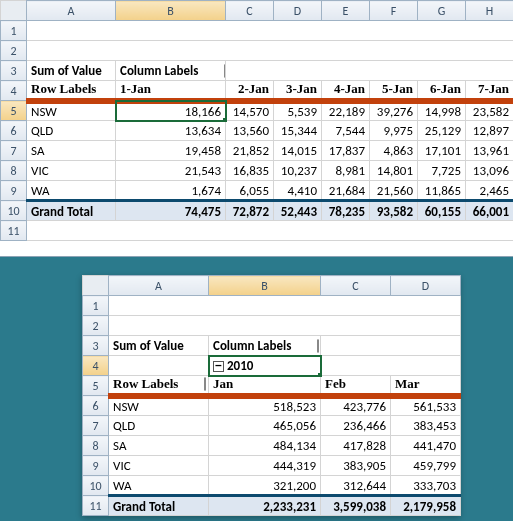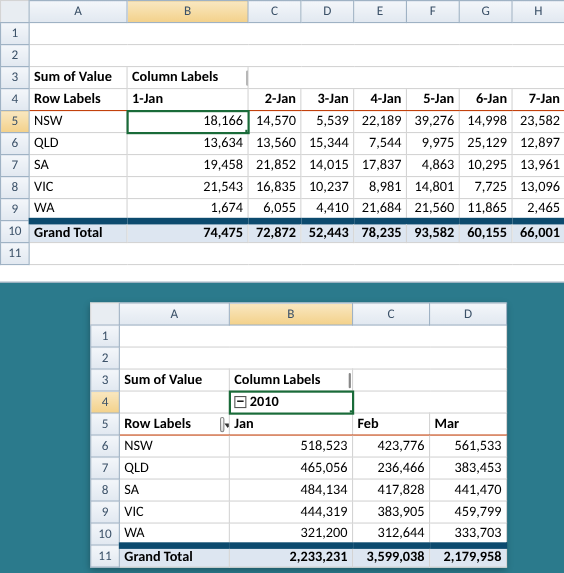--- a/index.html
+++ b/index.html
@@ -74,21 +74,21 @@
   }
   td.cell {
     background: #fff;
     border: 1px solid #d4d4d4;
   }
   td.num { text-align: right; }
   td.txt { text-align: left; }
   .bold { font-weight: bold; }
   .grand-row td {
     background: #dde6f1;
-    border-top: 6px solid #0c4a6e;
+    border-top: 3px solid #0c4a6e;
     font-weight: bold;
   }
   .grand-row .rowhdr { background: linear-gradient(#f3f6fa,#e1e8f0); font-weight: normal; }
   .dd {
     display: inline-block;
     width: 14px;
     height: 14px;
     border: 1px solid #888;
     background: linear-gradient(#fdfdfd,#dcdcdc);
     vertical-align: middle;
@@ -131,21 +131,21 @@
     height: 5px;
     background: #1a6b39;
   }
   .flex-cell {
     display: flex;
     justify-content: space-between;
     align-items: center;
     height: 100%;
     gap: 24px;
   }
-  .hdr-border td { border-bottom: 1px solid #c2410c; }
+  .hdr-border td { border-bottom: 6px solid #c2410c; font-family: Liberation Serif, serif; }
 </style>
 </head>
 <body>
 
 <div class="sheet sheet1">
 <table>
 <colgroup>
   <col style="width:26px">
         <col style="width:89px">
         <col style="width:110px">
@@ -226,21 +226,21 @@
   <td class="cell num">12,897</td>
 </tr>
 <tr>
   <th class="rowhdr">7</th>
   <td class="cell txt">SA</td>
   <td class="cell num">19,458</td>
   <td class="cell num">21,852</td>
   <td class="cell num">14,015</td>
   <td class="cell num">17,837</td>
   <td class="cell num">4,863</td>
-  <td class="cell num">10,295</td>
+  <td class="cell num">17,101</td>
   <td class="cell num">13,961</td>
 </tr>
 <tr>
   <th class="rowhdr">8</th>
   <td class="cell txt">VIC</td>
   <td class="cell num">21,543</td>
   <td class="cell num">16,835</td>
   <td class="cell num">10,237</td>
   <td class="cell num">8,981</td>
   <td class="cell num">14,801</td>

